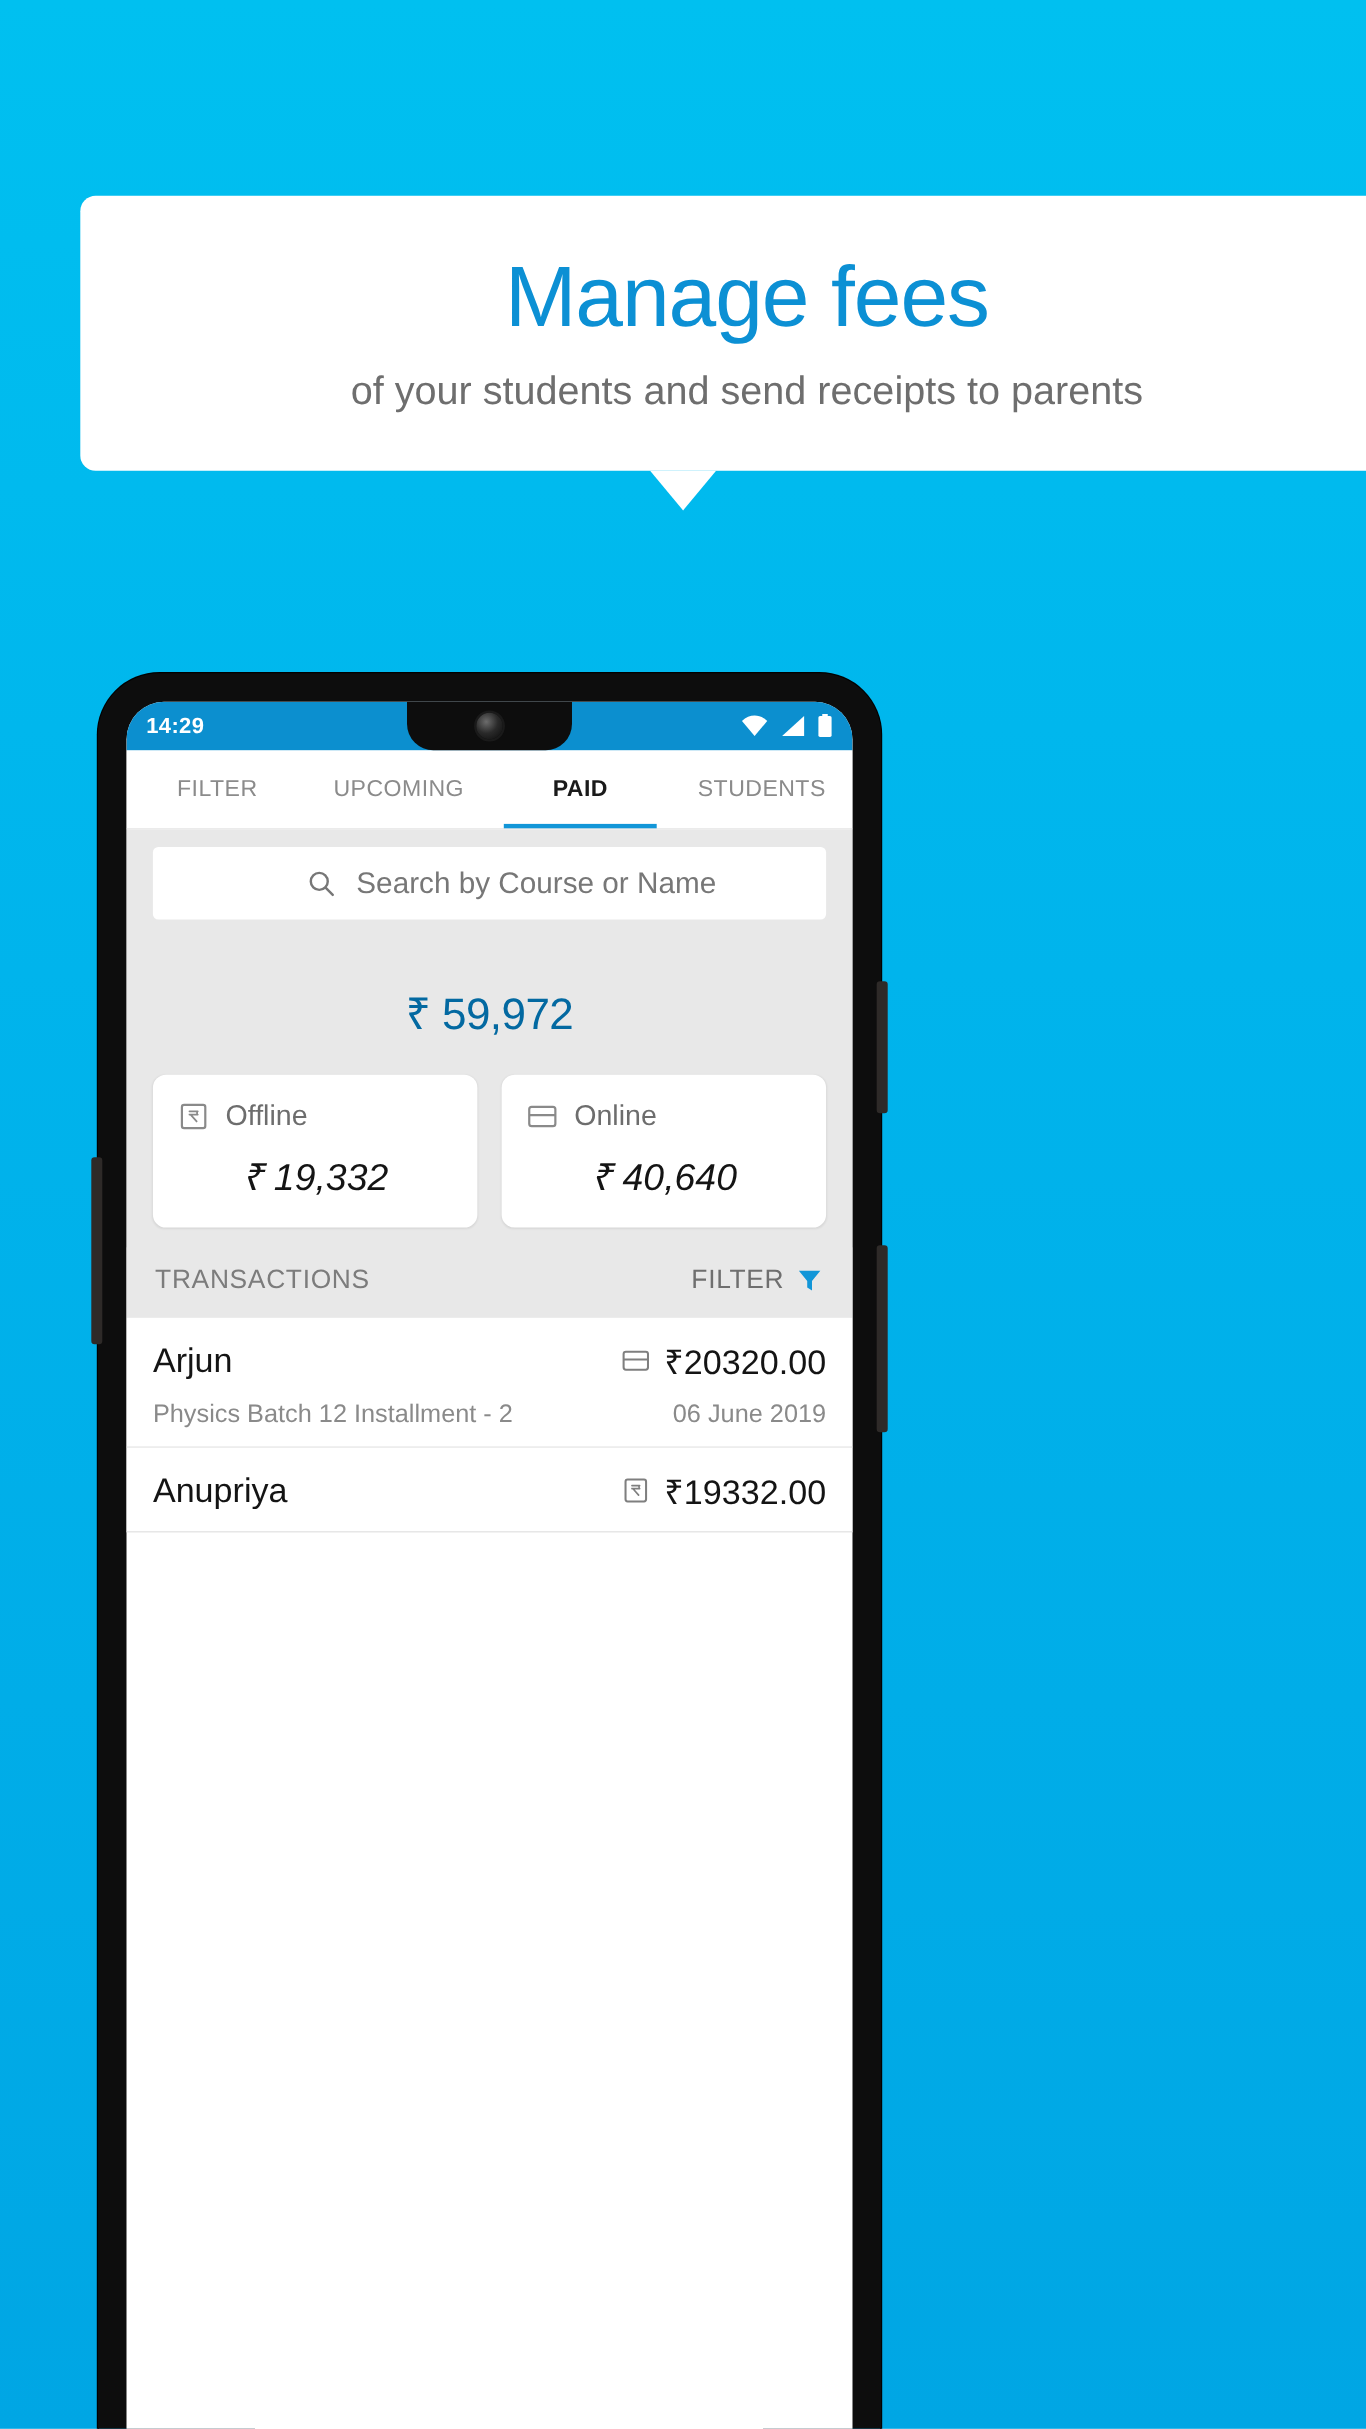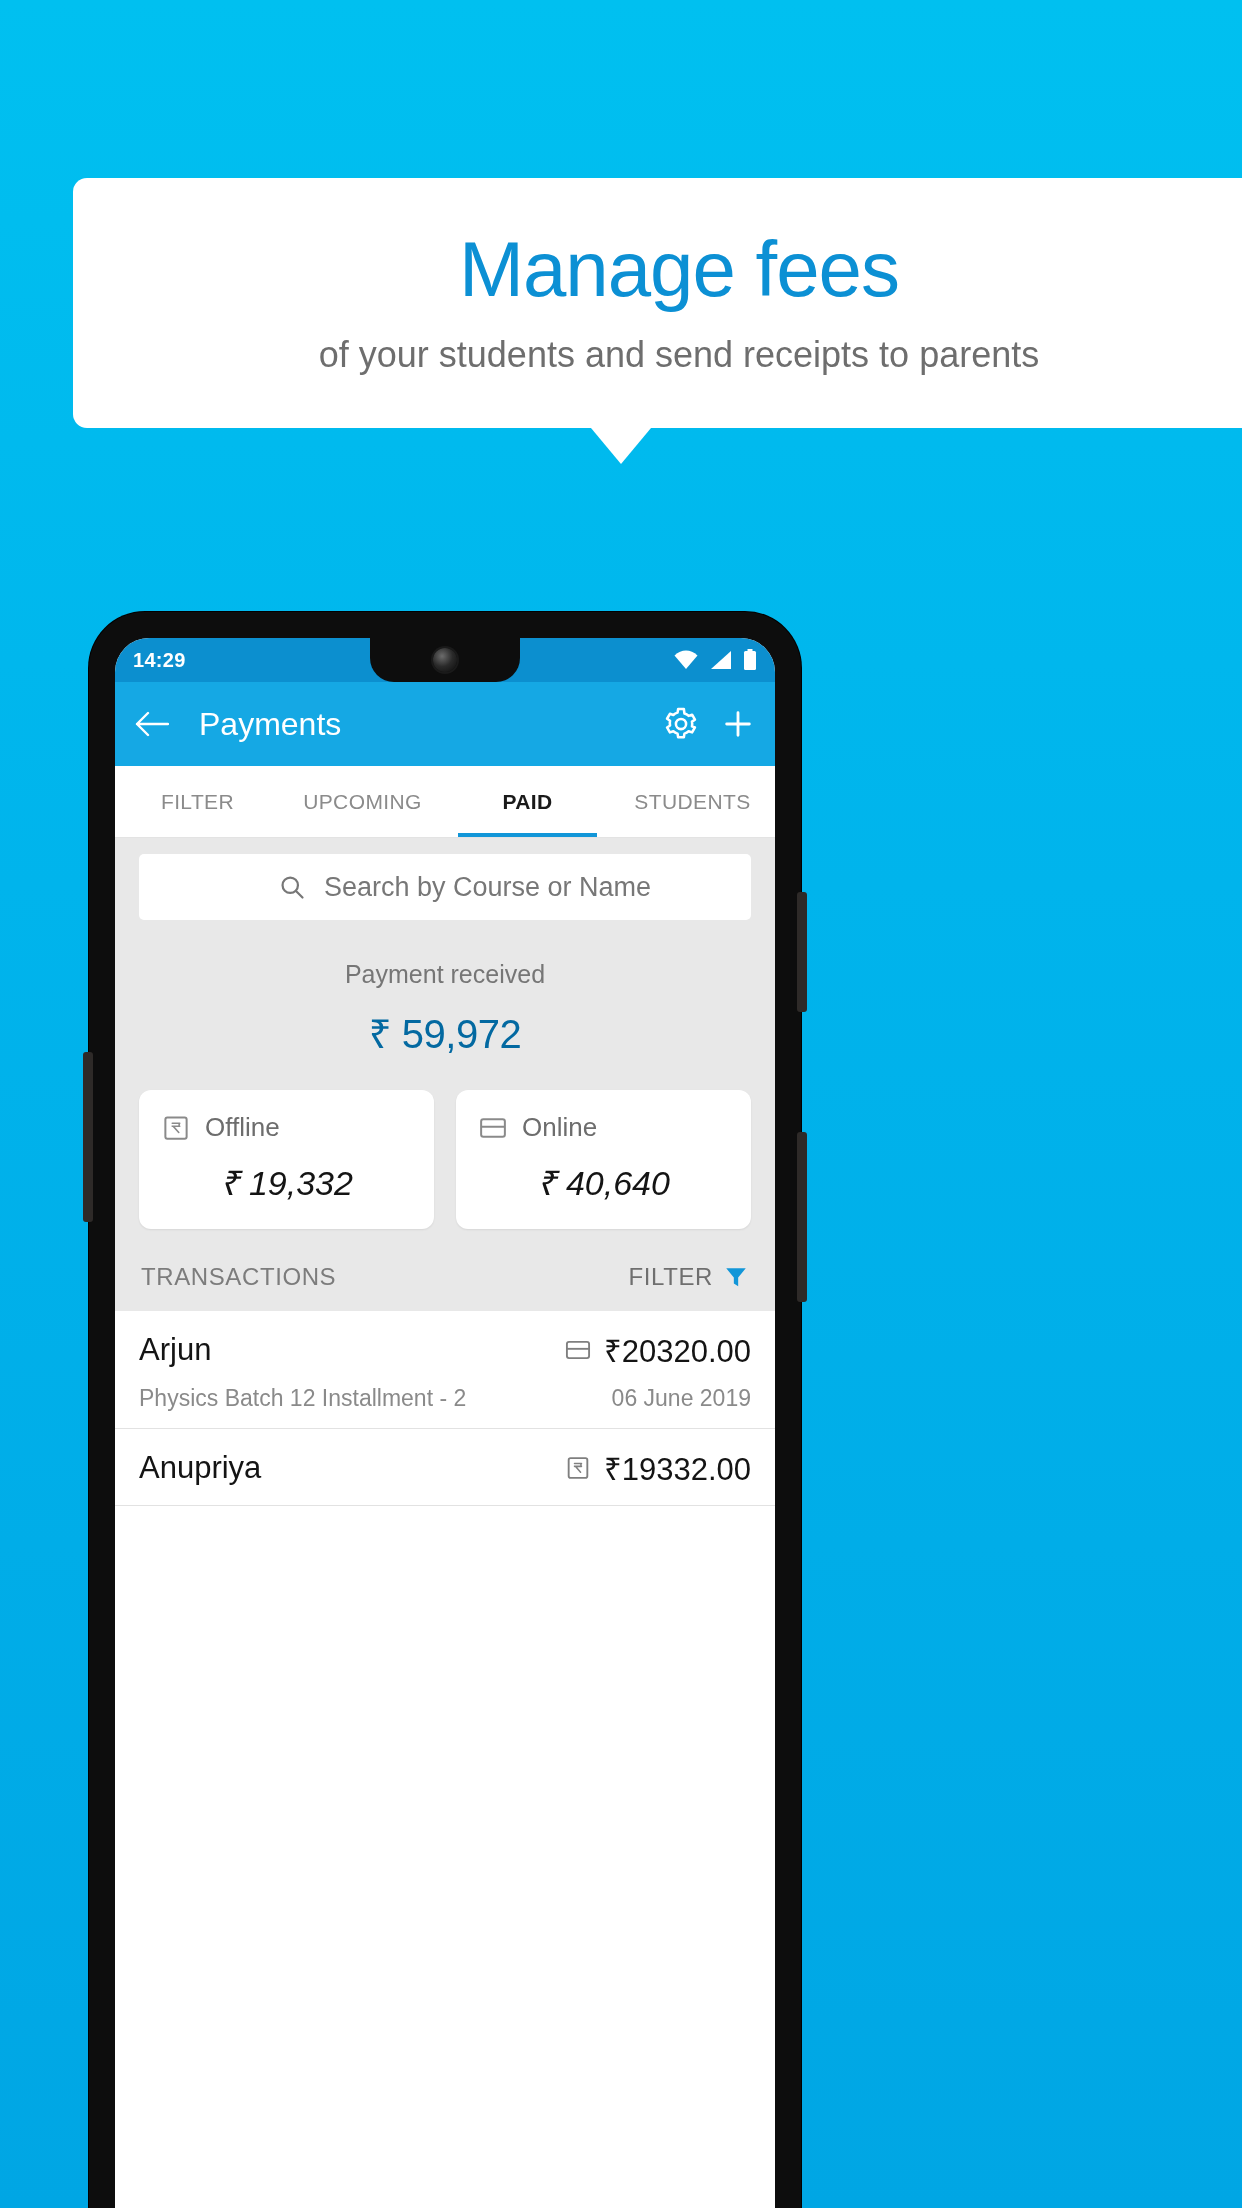--- a/index.html
+++ b/index.html
@@ -169,39 +169,20 @@
         </span>
         <span>
           <svg width="14" height="22" viewBox="0 0 14 22">
               <rect x="4.5" y="0" width="5" height="2.5" fill="#ffffff"></rect>
               <rect x="1" y="2" width="12" height="19" rx="1.5" fill="#ffffff"></rect>
             </svg>
         </span>
       </div>
     </div>
 
-    <div id="appbar">
-      <span>
-        <svg width="34" height="26" viewBox="0 0 34 26">
-            <path d="M13 2 L2 13 L13 24 M2 13 L33 13" stroke="#fff" stroke-width="2.4" fill="none" stroke-linecap="round" stroke-linejoin="round"></path>
-          </svg>
-      </span>
-      <span id="appbar-title">Payments</span>
-      <span>
-        <svg width="36" height="36" viewBox="0 0 24 24">
-            <path fill="none" stroke="#fff" stroke-width="1.7" d="M12 8.6a3.4 3.4 0 1 0 0 6.8 3.4 3.4 0 0 0 0-6.8z"></path>
-            <path fill="none" stroke="#fff" stroke-width="1.7" stroke-linejoin="round" d="M19.3 13.6a7.7 7.7 0 0 0 0-3.2l2-1.3-1.9-3.3-2.3.8a7.7 7.7 0 0 0-2.8-1.6L13.9 2h-3.8l-.4 2.4a7.7 7.7 0 0 0-2.8 1.6l-2.3-.8L2.7 8.5l2 1.3a7.7 7.7 0 0 0 0 3.2l-2 1.3 1.9 3.3 2.3-.8a7.7 7.7 0 0 0 2.8 1.6l.4 2.4h3.8l.4-2.4a7.7 7.7 0 0 0 2.8-1.6l2.3.8 1.9-3.3z"></path>
-          </svg>
-      </span>
-      <span>
-        <svg width="34" height="34" viewBox="0 0 24 24">
-            <path d="M12 4 L12 20 M4 12 L20 12" stroke="#fff" stroke-width="2" stroke-linecap="round"></path>
-          </svg>
-      </span>
-    </div>
 
     <div id="tabs">
       <div class="tab">FILTER</div>
       <div class="tab">UPCOMING</div>
       <div class="tab active">PAID</div>
       <div class="tab">STUDENTS</div>
     </div>
 
     <div id="content">
 
@@ -211,21 +192,20 @@
             <svg width="28" height="28" viewBox="0 0 24 24">
                 <circle cx="10.5" cy="10.5" r="6.6" fill="none" stroke="#777" stroke-width="1.9"></circle>
                 <path d="M15.4 15.4 L21 21" stroke="#777" stroke-width="1.9" stroke-linecap="round"></path>
               </svg>
           </span>
           <span id="search-ph">Search by Course or Name</span>
         </div>
       </div>
 
       <div id="summary">
-        <div id="summary-label">Payment received</div>
         <div id="summary-amount">₹ 59,972</div>
       </div>
 
       <div id="cards">
         <div class="mini-card">
           <div class="mini-head">
             <span>
               <svg width="30" height="30" viewBox="0 0 24 24">
                   <rect x="3.5" y="3.5" width="17" height="17" rx="1.6" fill="none" stroke="#8a8a8a" stroke-width="1.6"></rect>
                   <path d="M9 8.2h6 M9 10.6h6 M13.6 8.2c1.4 0 1.4 2.4 0 2.4H9.8l4.4 5" fill="none" stroke="#8a8a8a" stroke-width="1.3" stroke-linecap="round"></path>

